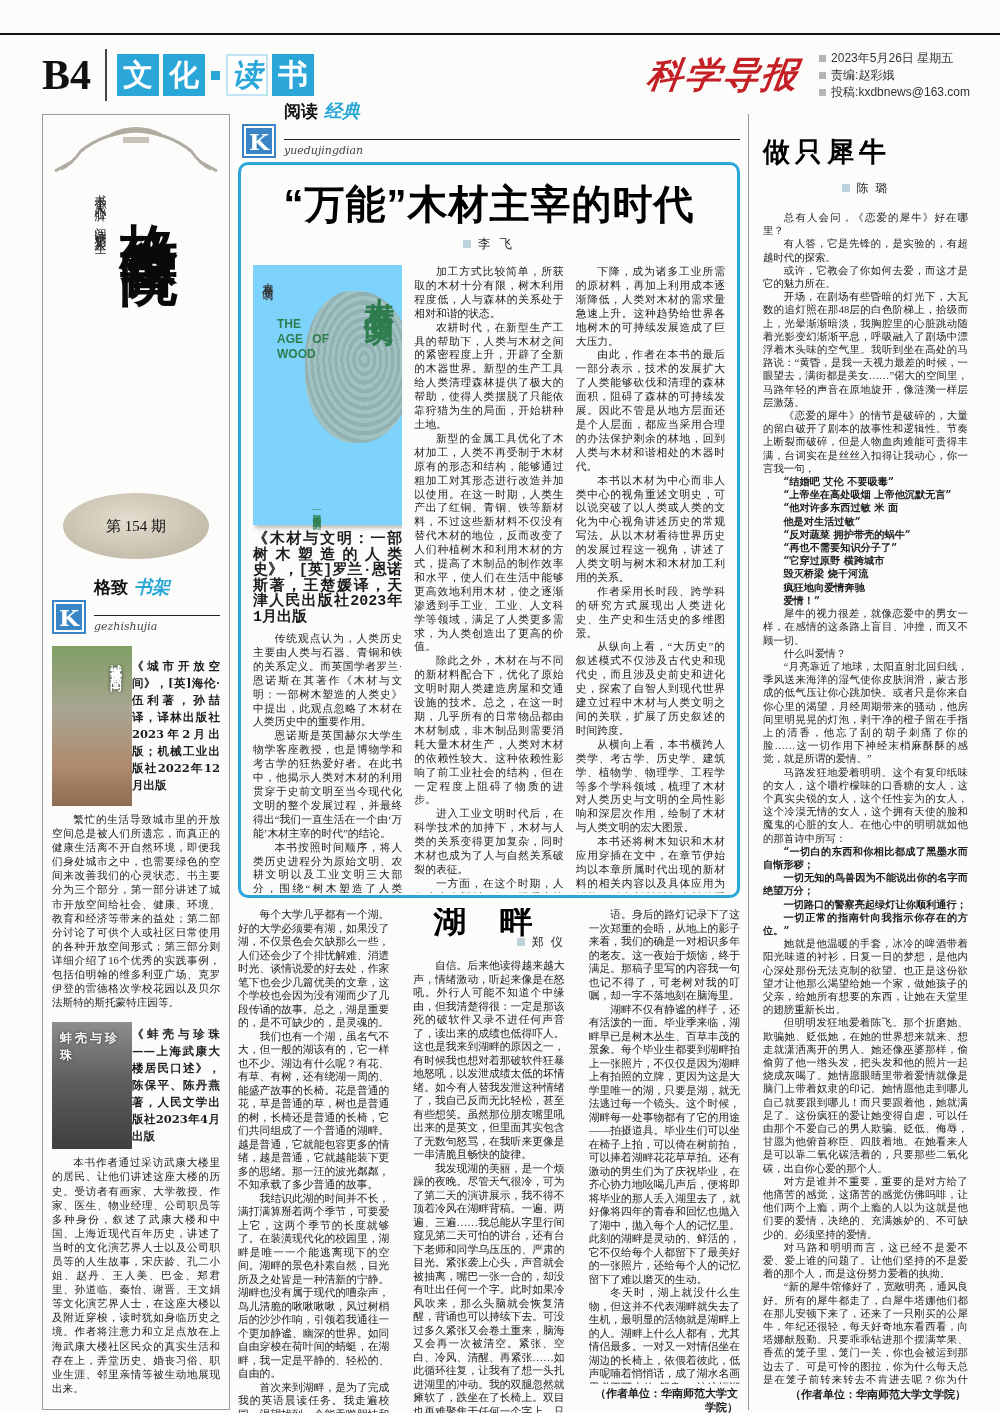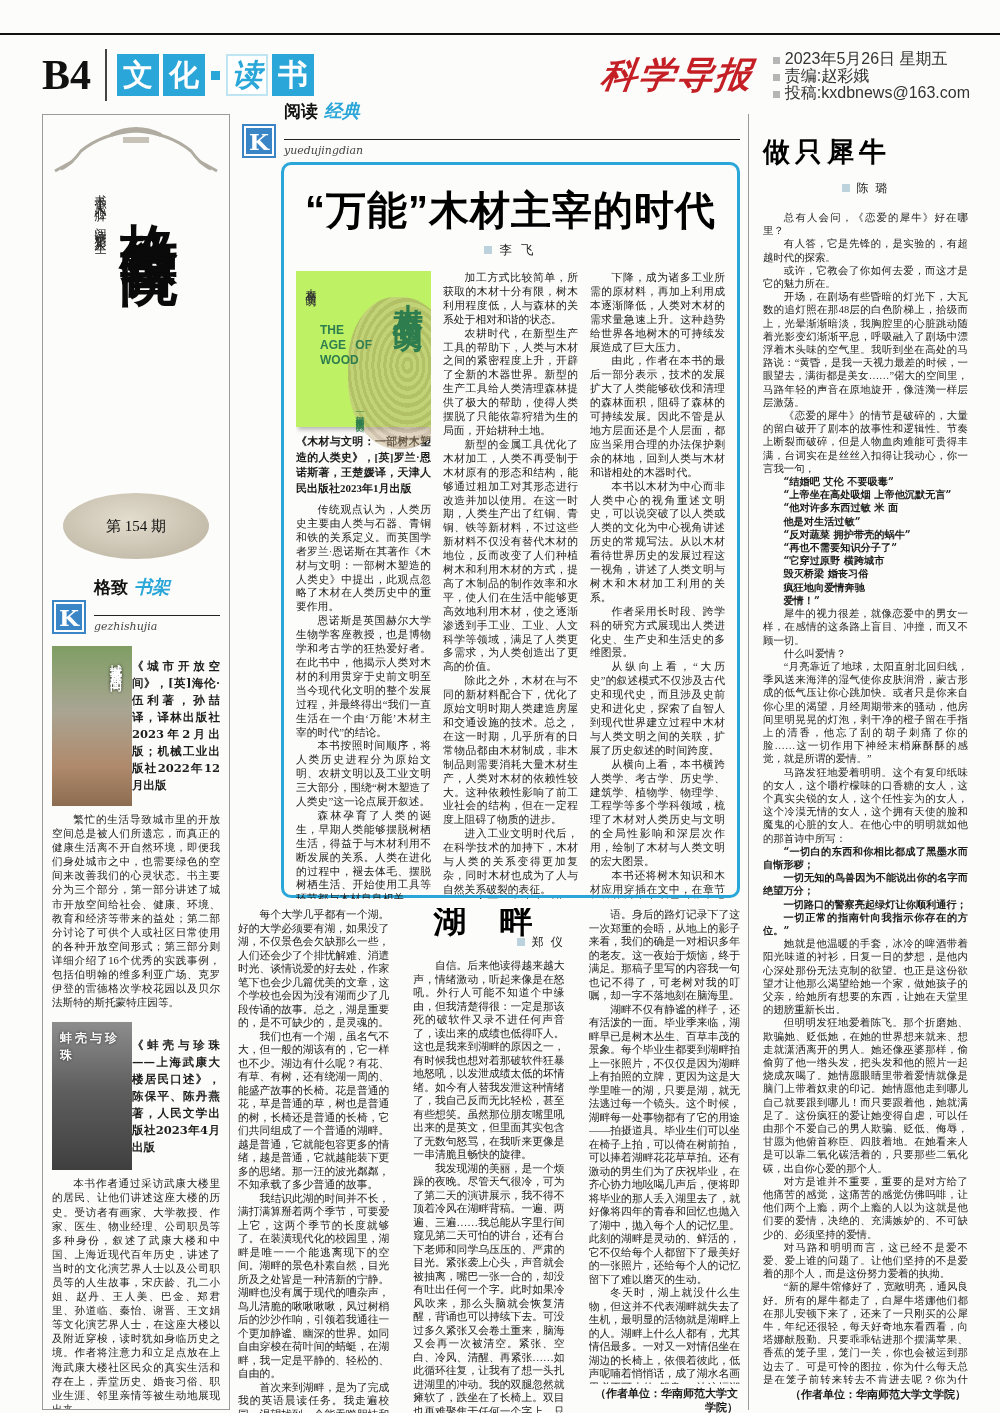--- a/index.html
+++ b/index.html
@@ -14,21 +14,21 @@
   .hdr-sep{width:2px;height:52px;background:#444;margin:0 10px 0 14px;}
   .secboxes{display:flex;align-items:center;gap:4px;}
   .secbox{width:42px;height:42px;background:#2aa7d8;color:#fff;display:flex;align-items:center;justify-content:center;
           font-family:"Liberation Sans",sans-serif;font-weight:900;font-size:30px;}
   .secbox.alt{background:#fff;color:#2aa7d8;border:2px solid #bfe4f2;box-sizing:border-box;
               font-family:"DejaVu Serif",serif;font-style:italic;}
   .secdot{width:9px;height:9px;background:#2aa7d8;margin:0 2px;}
   .hdr-right{margin-left:auto;display:flex;align-items:center;gap:20px;}
   .paper-logo{color:#c51f26;font-size:36px;font-weight:900;font-style:italic;
               font-family:"DejaVu Serif",serif;transform:skewX(-8deg);letter-spacing:2px;}
-  .pubinfo{font-family:"Liberation Sans",sans-serif;font-size:16px;color:#333;line-height:17px;}
+  .pubinfo{font-family:"Liberation Sans",sans-serif;font-size:12px;color:#333;line-height:17px;}
   .pubinfo .sq{display:inline-block;width:7px;height:7px;background:#b5b5b5;margin-right:5px;}
 
   
   .content{display:flex;margin:8px 30px 0 42px;gap:8px;height:1296px;}
   .vsep{width:1px;background:#9a9a9a;flex:none;}
 
   
   .panel{width:188px;flex:none;border:1px solid #9a9a9a;box-sizing:border-box;padding:4px 9px;overflow:hidden;}
   .ornament{display:block;margin:2px auto 0;}
   .masthead{display:flex;justify-content:center;gap:10px;height:300px;margin-top:4px;}
@@ -45,46 +45,46 @@
   .badge-row1{display:flex;align-items:baseline;gap:6px;border-bottom:1.5px solid #222;padding-bottom:16px;}
   .badge-black{font-family:"Liberation Sans",sans-serif;font-weight:900;font-size:17px;color:#111;}
   .badge-script{font-family:"DejaVu Serif",serif;font-style:italic;font-weight:900;font-size:18px;color:#2aa7d8;}
   .badge-pinyin{font-family:"DejaVu Serif",serif;font-style:italic;font-size:11px;color:#444;margin-top:1px;}
   .book{margin-top:12px;}
   .book-top{display:flex;}
   .cover{flex:none;position:relative;overflow:hidden;}
   .cover .ctitle{position:absolute;writing-mode:vertical-rl;top:8px;right:8px;font-size:12px;font-weight:700;
                  color:#fff;letter-spacing:3px;text-shadow:0 0 3px rgba(0,0,0,.7);}
   .cover1{width:80px;height:160px;background:linear-gradient(180deg,#7f9e63 0%,#a9a593 40%,#b08a6c 75%,#8c6c50 100%);}
-  .cover2{width:80px;height:148px;background:linear-gradient(180deg,#8d8d8d 0%,#5f5f5f 45%,#3f3f3f 100%);}
+  .cover2{width:80px;height:127px;background:linear-gradient(180deg,#8d8d8d 0%,#5f5f5f 45%,#3f3f3f 100%);}
   .cover2 .ctitle{writing-mode:horizontal-tb;top:8px;left:8px;right:auto;}
   .book-caption{flex:1;font-size:11.5px;font-weight:700;font-family:"DejaVu Serif",serif;line-height:17px;text-align:justify;align-self:center;}
   .book-body{font-size:10.6px;line-height:14.1px;text-align:justify;margin-top:7px;}
   p{margin:0;text-indent:2em;}
 
   
   .center{width:502px;flex:none;display:flex;flex-direction:column;}
   .badge-hd{display:flex;align-items:flex-end;gap:8px;margin:2px 0 4px 4px;height:42px;}
-  .bluebox{border:3px solid #2aa7d8;border-radius:10px;padding:8px 12px 10px;height:736px;box-sizing:border-box;margin-left:43px;}
+  .bluebox{border:3px solid #2aa7d8;border-radius:10px;padding:2px 12px 10px;height:736px;box-sizing:border-box;}
   .headline{font-family:"Liberation Sans",sans-serif;font-size:40px;font-weight:900;text-align:center;
             letter-spacing:1px;margin:10px 0 4px;color:#000;}
   .byline{text-align:center;font-size:12.5px;margin:2px 0 12px;letter-spacing:3px;}
   .bullet{display:inline-block;width:8px;height:8px;background:#bcd2dc;margin-right:7px;}
   .art-cols{display:flex;gap:12px;height:628px;overflow:hidden;}
   .acol{flex:1;overflow:hidden;font-size:10.8px;line-height:13.9px;text-align:justify;}
-  .main-cover{height:156px;background:#bef264;position:relative;margin-bottom:7px;box-shadow:2px 3px 4px rgba(0,0,0,.25);}
+  .main-cover{height:260px;background:#7dd3fc;position:relative;margin-bottom:7px;box-shadow:2px 3px 4px rgba(0,0,0,.25);}
   .mc-big{position:absolute;right:6px;top:8px;writing-mode:vertical-rl;font-size:30px;line-height:34px;font-weight:900;
           color:#2e7d4f;font-family:"DejaVu Serif",serif;letter-spacing:5px;}
   .mc-spine{position:absolute;left:7px;top:8px;writing-mode:vertical-rl;font-size:11px;color:#333;letter-spacing:2px;}
   .mc-en{position:absolute;left:24px;top:52px;color:#2e7d4f;font-weight:700;font-size:12px;width:52px;
          font-family:"Liberation Sans",sans-serif;line-height:15px;}
   .mc-sub{position:absolute;left:56px;bottom:10px;writing-mode:vertical-rl;font-size:9px;color:#2e7d4f;letter-spacing:1px;}
   .mc-rings{position:absolute;left:52px;top:26px;width:108px;height:152px;opacity:.5;border-radius:46% 54% 52% 48%;
             background:repeating-radial-gradient(ellipse at 55% 45%,#c6b28a 0 3px,#a78f68 3px 6px);}
-  .cover-caption{font-size:11px;font-weight:700;font-family:Liberation Serif, serif;line-height:15.5px;text-align:justify;margin-bottom:7px;}
+  .cover-caption{font-size:15px;font-weight:700;font-family:Liberation Mono, monospace;line-height:15.5px;text-align:justify;margin-bottom:7px;}
 
   .lakeside{margin-top:10px;display:flex;gap:24px;height:506px;}
   .lcol{flex:1;overflow:hidden;font-size:10.8px;line-height:13.5px;text-align:justify;}
   .lcol-flex{display:flex;flex-direction:column;}
   .grow{flex:1;overflow:hidden;}
   .lake-hd{text-align:center;margin:6px 0 10px;}
   .lake-title{font-family:"Liberation Sans",sans-serif;font-size:33px;font-weight:900;letter-spacing:12px;color:#000;}
   .lake-byline{font-size:12px;margin-top:8px;letter-spacing:2px;text-align:right;}
   .credit{text-align:right;font-weight:700;font-family:"DejaVu Serif",serif;font-size:11px;padding:3px 2px 0 0;flex:none;}
 
@@ -274,21 +274,21 @@
           <p>或许，它教会了你如何去爱，而这才是它的魅力所在。</p>
           <p>开场，在剧场有些昏暗的灯光下，大瓦数的追灯照在那48层的白色阶梯上，拾级而上，光晕渐渐暗淡，我胸腔里的心脏跳动随着光影变幻渐渐平息，呼吸融入了剧场中漂浮着木头味的空气里。我听到坐在高处的马路说：“黄昏，是我一天视力最差的时候，一眼望去，满街都是美女……”偌大的空间里，马路年轻的声音在原地旋开，像涟漪一样层层激荡。</p>
           <p>《恋爱的犀牛》的情节是破碎的，大量的留白破开了剧本的故事性和逻辑性。节奏上断裂而破碎，但是人物血肉难能可贵得丰满，台词实在是丝丝入扣得让我动心，你一言我一句，</p>
           <p class="quote">“结婚吧 艾伦 不要吸毒”</p>
           <p class="quote">“上帝坐在高处吸烟 上帝他沉默无言”</p>
           <p class="quote">“他对许多东西过敏 米 面</p>
           <p class="quote">他是对生活过敏”</p>
           <p class="quote">“反对蔬菜 拥护带壳的蜗牛”</p>
           <p class="quote">“再也不需要知识分子了”</p>
           <p class="quote">“它穿过原野 横跨城市</p>
-          <p class="quote">毁灭桥梁 婚丧习俗</p>
+          <p class="quote">毁灭桥梁 烧干河流</p>
           <p class="quote">疯狂地向爱情奔驰</p>
           <p class="quote">爱情！”</p>
           <p>犀牛的视力很差，就像恋爱中的男女一样，在感情的这条路上盲目、冲撞，而又不顾一切。</p>
           <p>什么叫爱情？</p>
           <p>“月亮靠近了地球，太阳直射北回归线，季风送来海洋的湿气使你皮肤润滑，蒙古形成的低气压让你心跳加快。或者只是你来自你心里的渴望，月经周期带来的骚动，他房间里明晃晃的灯泡，剥干净的橙子留在手指上的清香，他忘了刮的胡子刺痛了你的脸……这一切作用下神经末梢麻酥酥的感觉，就是所谓的爱情。”</p>
           <p>马路发狂地爱着明明。这个有复印纸味的女人，这个嚼柠檬味的口香糖的女人，这个真实尖锐的女人，这个任性妄为的女人，这个冷漠无情的女人，这个拥有天使的脸和魔鬼的心脏的女人。在他心中的明明就如他的那首诗中所写：</p>
           <p class="quote">“一切白的东西和你相比都成了黑墨水而自惭形秽；</p>
           <p class="quote">一切无知的鸟兽因为不能说出你的名字而绝望万分；</p>
           <p class="quote">一切路口的警察亮起绿灯让你顺利通行；</p>
           <p class="quote">一切正常的指南针向我指示你存在的方位。”</p>

